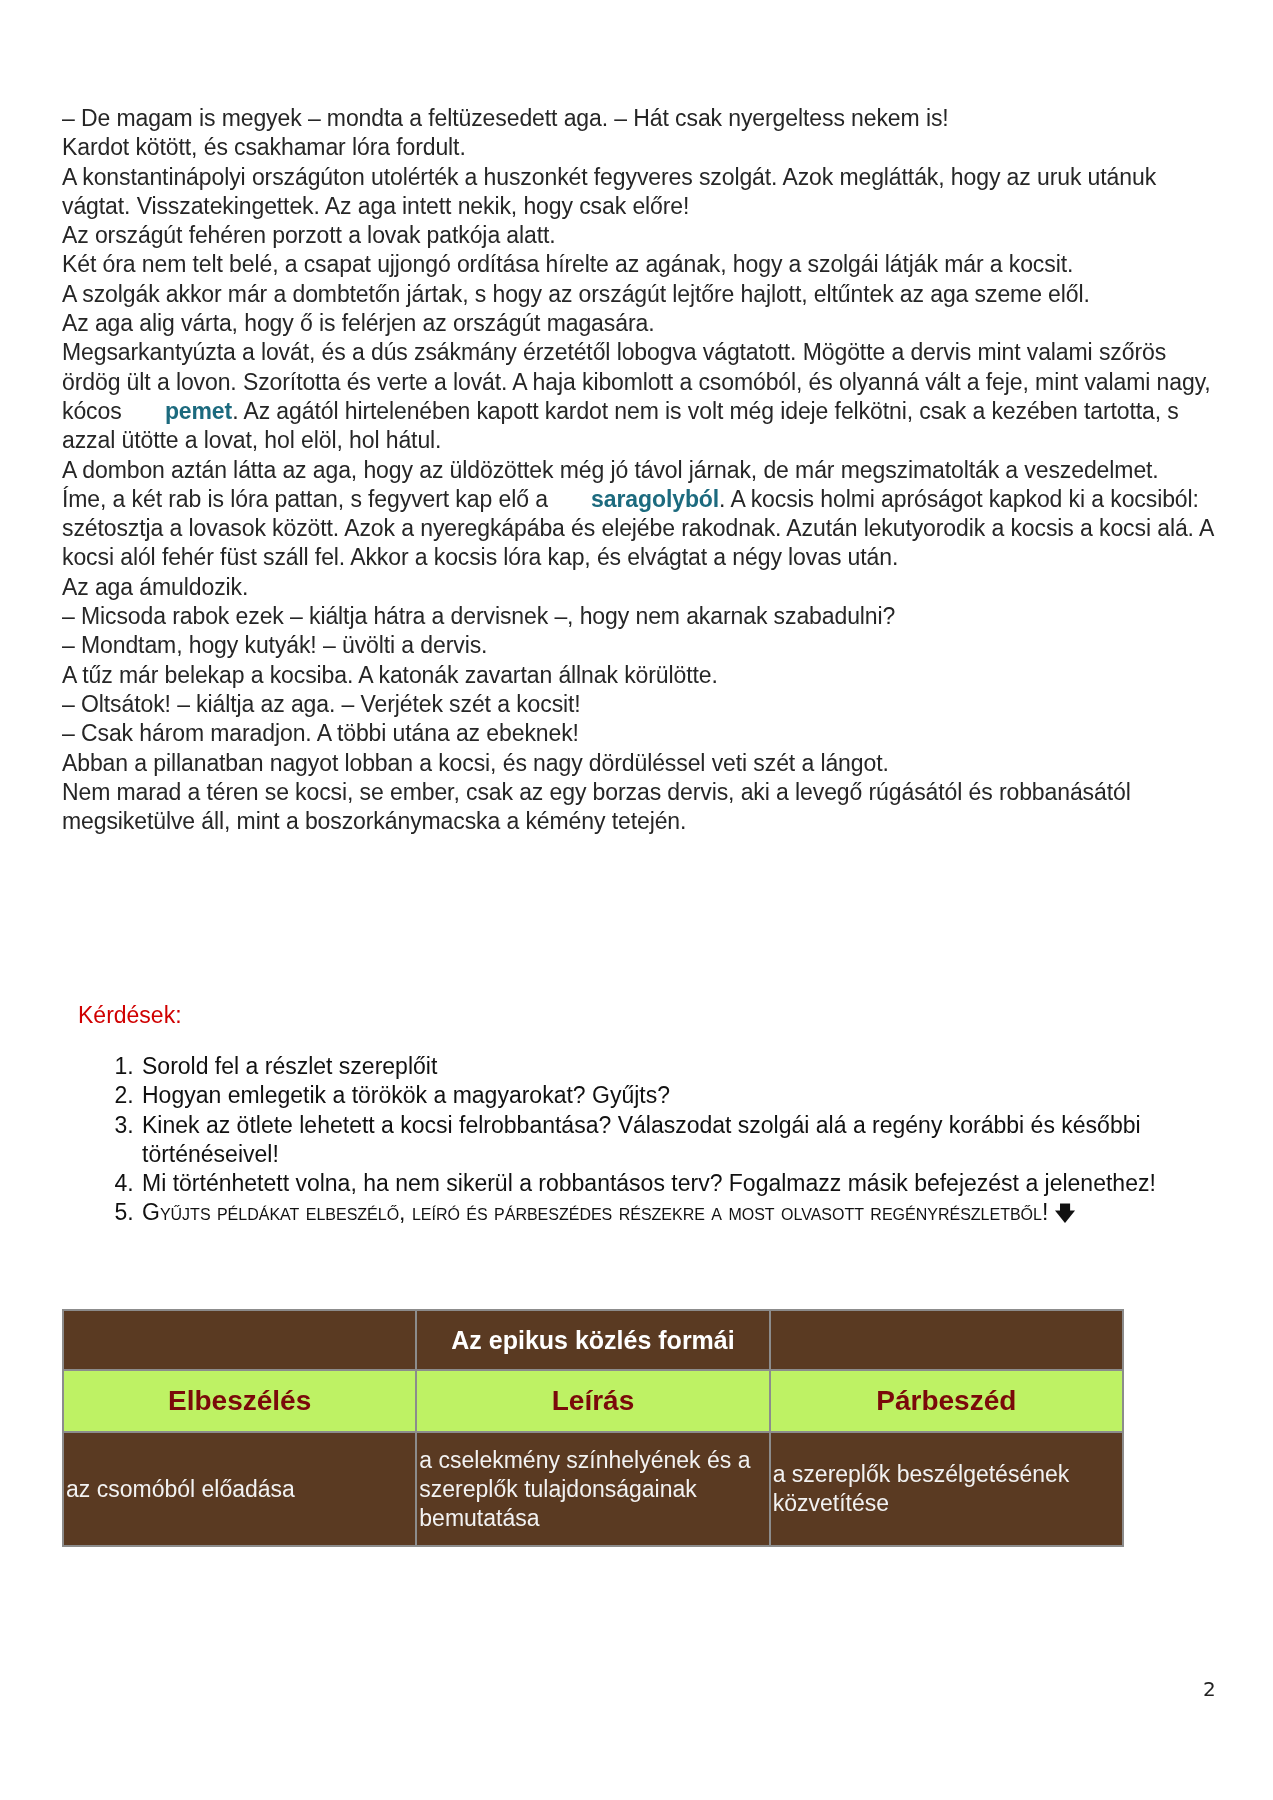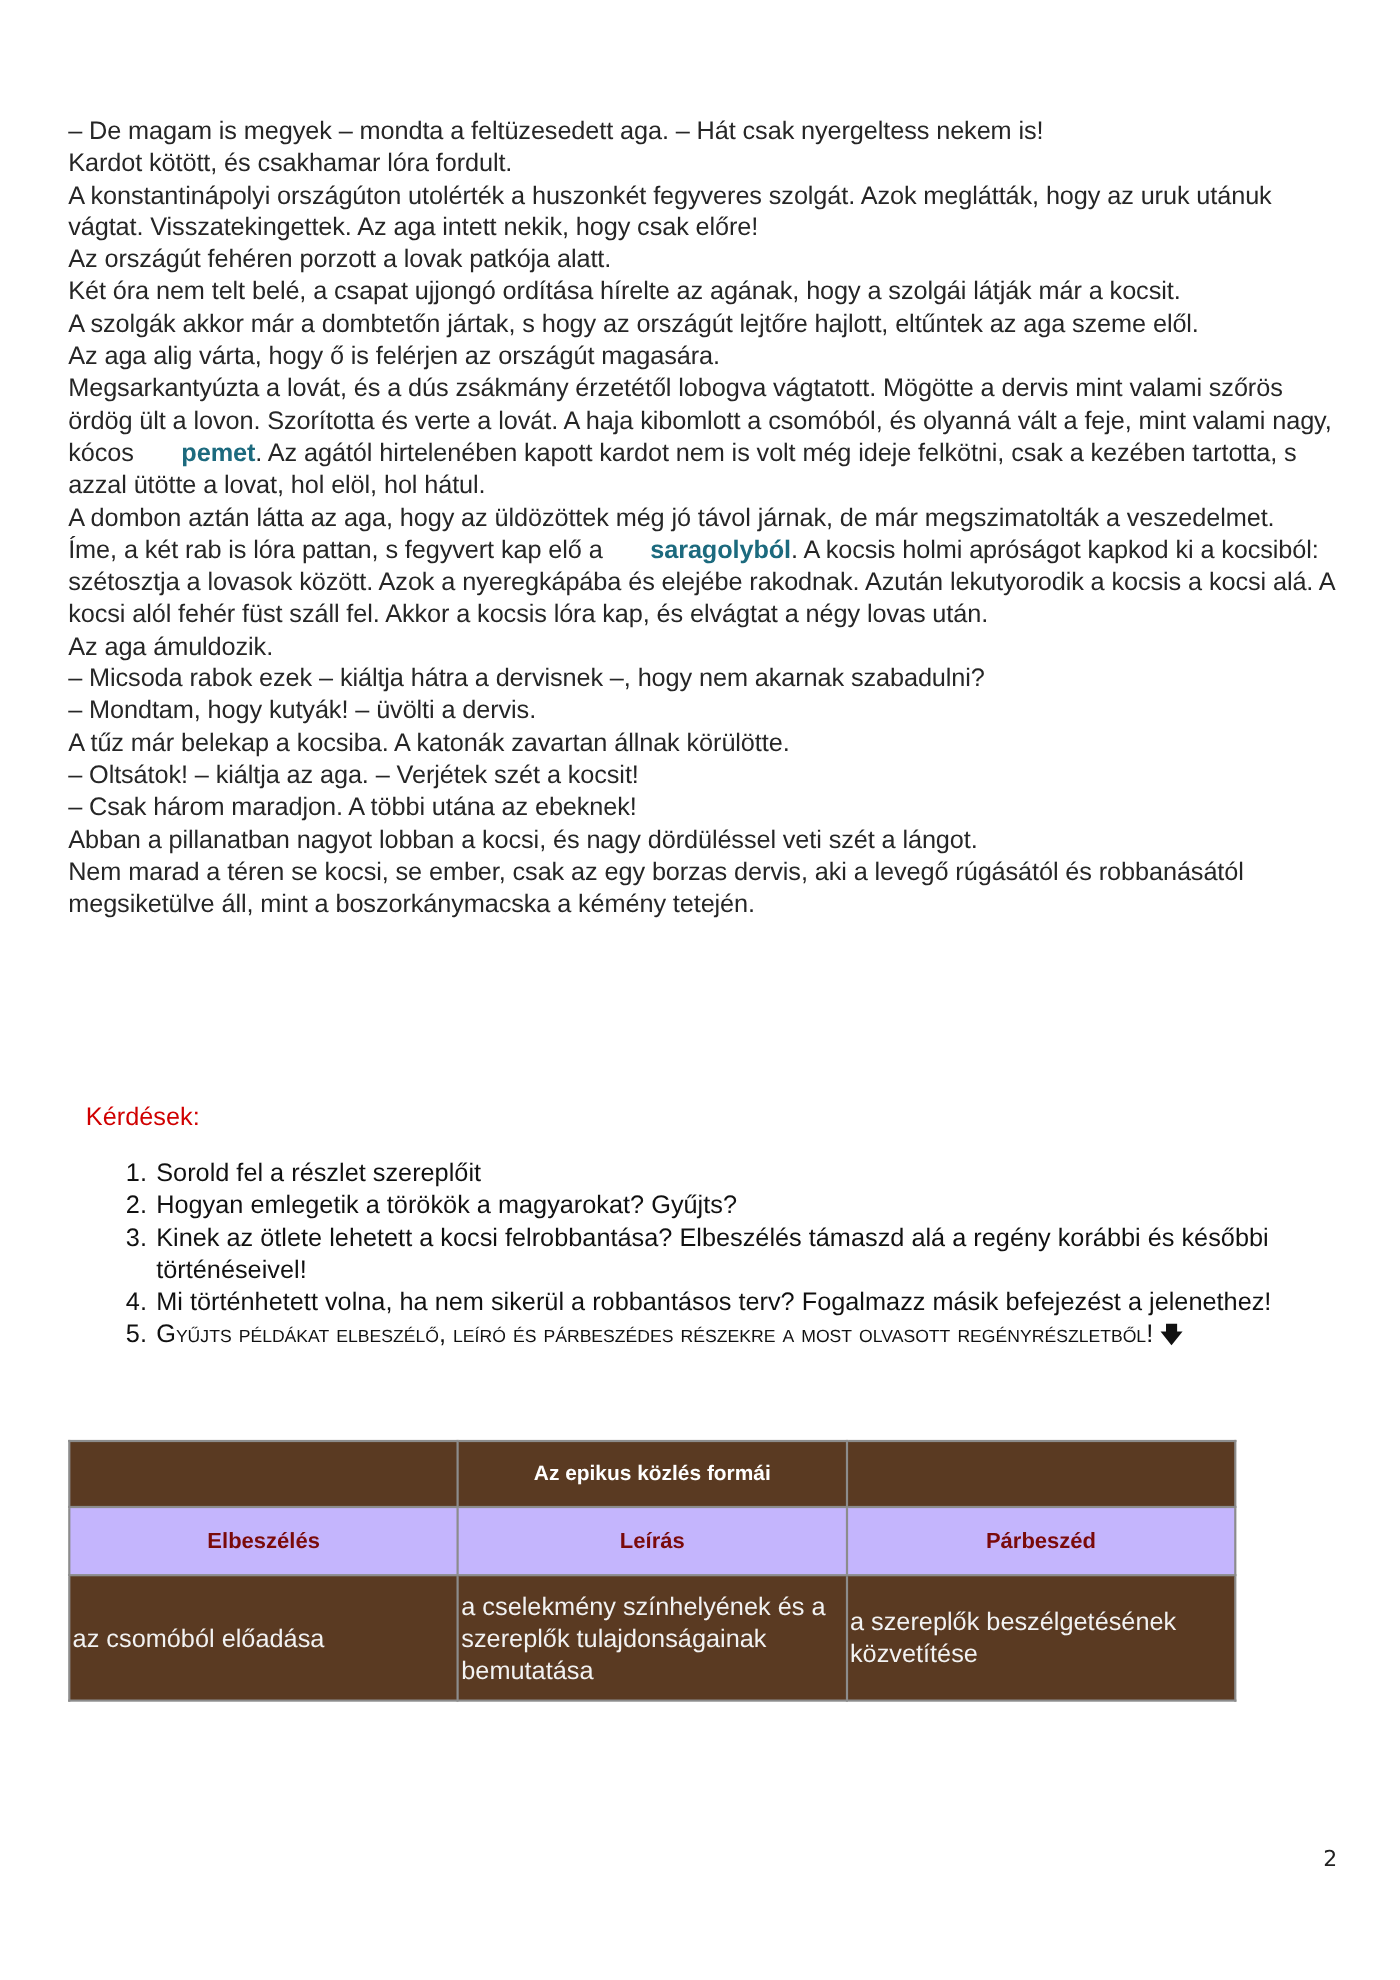--- a/index.html
+++ b/index.html
@@ -7,22 +7,22 @@
   .page { position: absolute; left: 62px; top: 104px; width: 1160px; }
   .para { font-family: "Liberation Sans", sans-serif; font-size: 23px; line-height: 29.3px; color: #262626; margin: 0; white-space: normal; letter-spacing: -0.1px; }
   .hl { color: #1c6a7e; font-weight: bold; margin-left: 37px; }
   .questions-title { font-family: "Liberation Sans", sans-serif; font-size: 23px; color: #d00000; position: absolute; left: 62px; top: 986px; margin: 16px; }
   ol.questions { position: absolute; left: 62px; top: 1052px; width: 1120px; margin: 0; padding: 0 0 0 78px; font-family: "Liberation Sans", sans-serif; font-size: 23px; line-height: 29.3px; color: #111; }
   ol.questions li { padding-left: 2px; }
   .smallcaps { font-variant: small-caps; }
   .arrow { font-size: 20px; font-weight: bold; }
   table.epic { position: absolute; left: 62px; top: 1309px; width: 1062px; border-collapse: collapse; font-family: "Liberation Sans", sans-serif; }
   table.epic td { border: 2px solid #8c8c8c; }
-  .row-top td { background: #5a3a22; height: 56px; color: #fff; font-weight: bold; font-size: 19px; text-align: center; }
-  .row-head td { background: #c4b5fd; height: 58px; color: #7a0a0a; font-weight: bold; font-size: 20px; text-align: center; }
+  .row-top td { background: #5a3a22; height: 56px; color: #fff; font-weight: bold; font-size: 25px; text-align: center; }
+  .row-head td { background: #bef264; height: 58px; color: #7a0a0a; font-weight: bold; font-size: 28px; text-align: center; }
   .row-body td { background: #5a3a22; height: 112px; color: #f2f2f2; font-size: 23px; line-height: 29px; text-align: left; vertical-align: middle; padding: 0 2px; }
   .page-num { position: absolute; left: 1203px; top: 1677px; font-family: "DejaVu Sans", sans-serif; font-size: 20px; color: #222; }
 </style>
 </head>
 <body>
 
 <div class="page">
   <p class="para">– De magam is megyek – mondta a feltüzesedett aga. – Hát csak nyergeltess nekem is!</p>
   <p class="para">Kardot kötött, és csakhamar lóra fordult.</p>
   <p class="para">A konstantinápolyi országúton utolérték a huszonkét fegyveres szolgát. Azok meglátták, hogy az uruk utánuk vágtat. Visszatekingettek. Az aga intett nekik, hogy csak előre!</p>
@@ -41,21 +41,21 @@
   <p class="para">– Csak három maradjon. A többi utána az ebeknek!</p>
   <p class="para">Abban a pillanatban nagyot lobban a kocsi, és nagy dördüléssel veti szét a lángot.</p>
   <p class="para">Nem marad a téren se kocsi, se ember, csak az egy borzas dervis, aki a levegő rúgásától és robbanásától megsiketülve áll, mint a boszorkánymacska a kémény tetején.</p>
 </div>
 
 <p class="questions-title">Kérdések:</p>
 
 <ol class="questions">
   <li>Sorold fel a részlet szereplőit</li>
   <li>Hogyan emlegetik a törökök a magyarokat? Gyűjts?</li>
-  <li>Kinek az ötlete lehetett a kocsi felrobbantása? Elbeszélés támaszd alá a regény korábbi és későbbi történéseivel!</li>
+  <li>Kinek az ötlete lehetett a kocsi felrobbantása? Válaszodat szolgái alá a regény korábbi és későbbi történéseivel!</li>
   <li>Mi történhetett volna, ha nem sikerül a robbantásos terv? Fogalmazz másik befejezést a jelenethez!</li>
   <li><span class="smallcaps">Gyűjts példákat elbeszélő, leíró és párbeszédes részekre a most olvasott regényrészletből!</span> <span class="arrow">🡇</span></li>
 </ol>
 
 <table class="epic">
   <tbody>
       <tr class="row-top">
     <td style="width:33.3%"></td>
     <td style="width:33.3%">Az epikus közlés formái</td>
     <td style="width:33.3%"></td>

